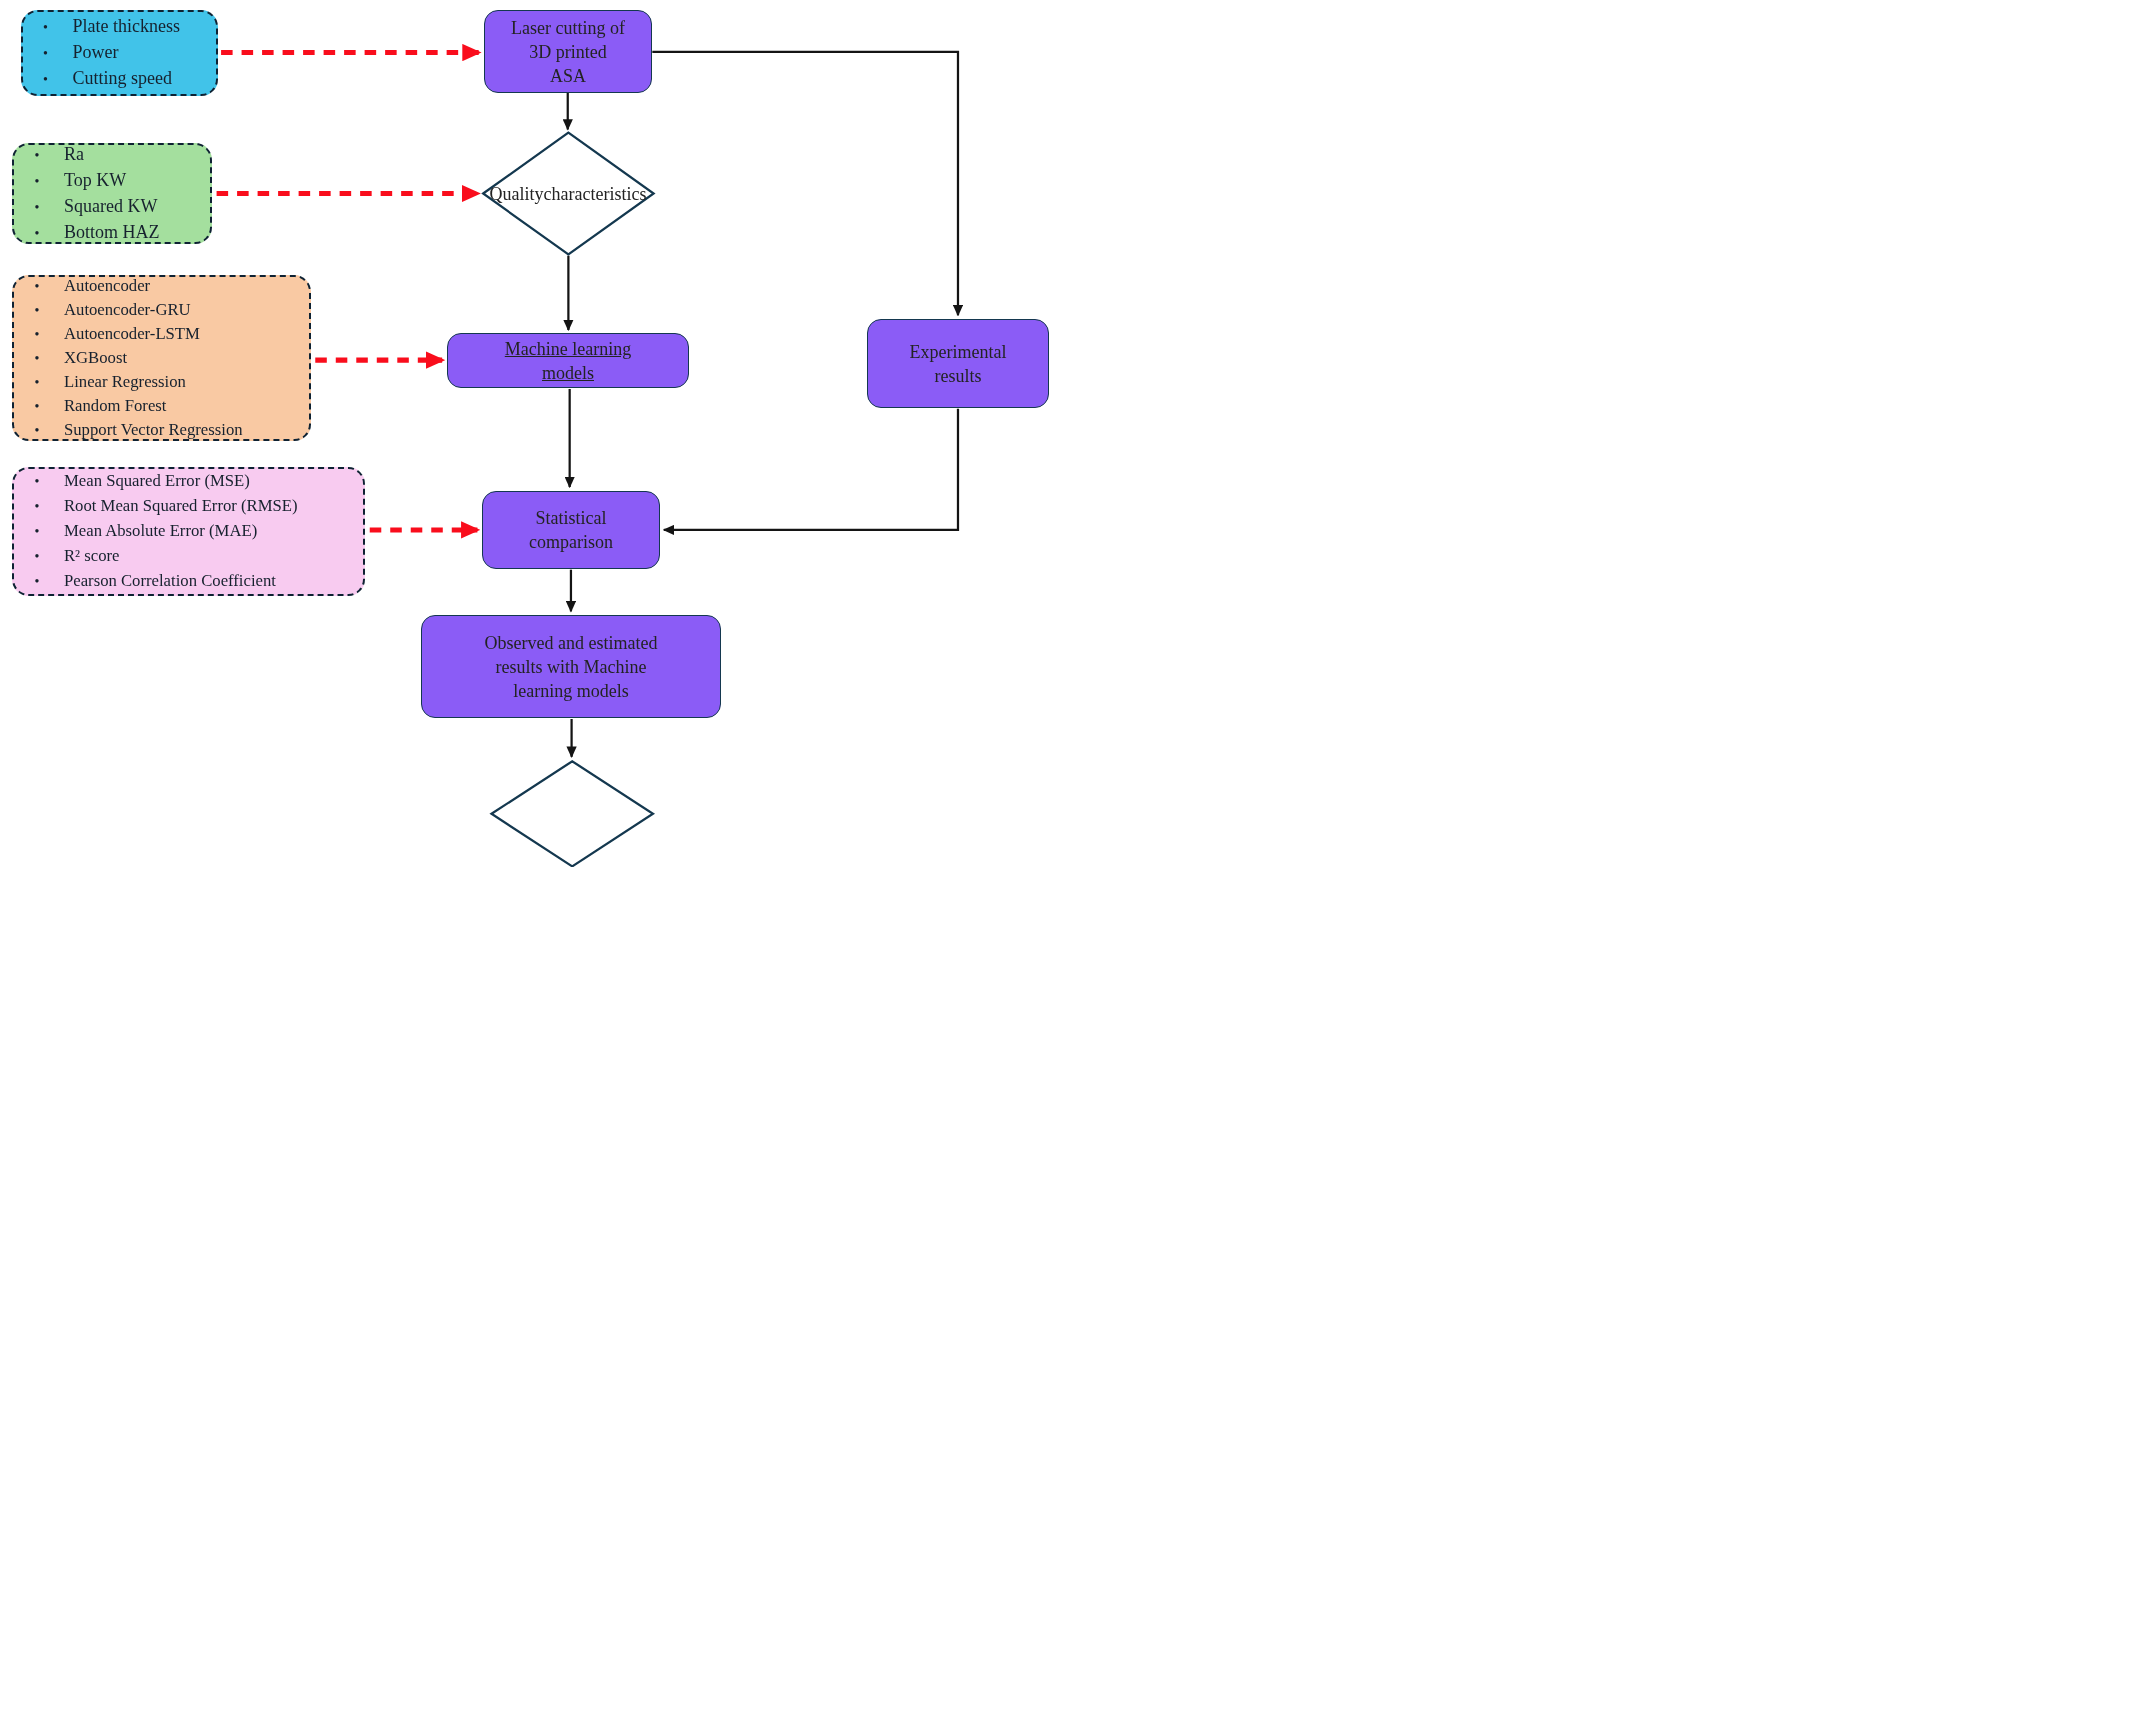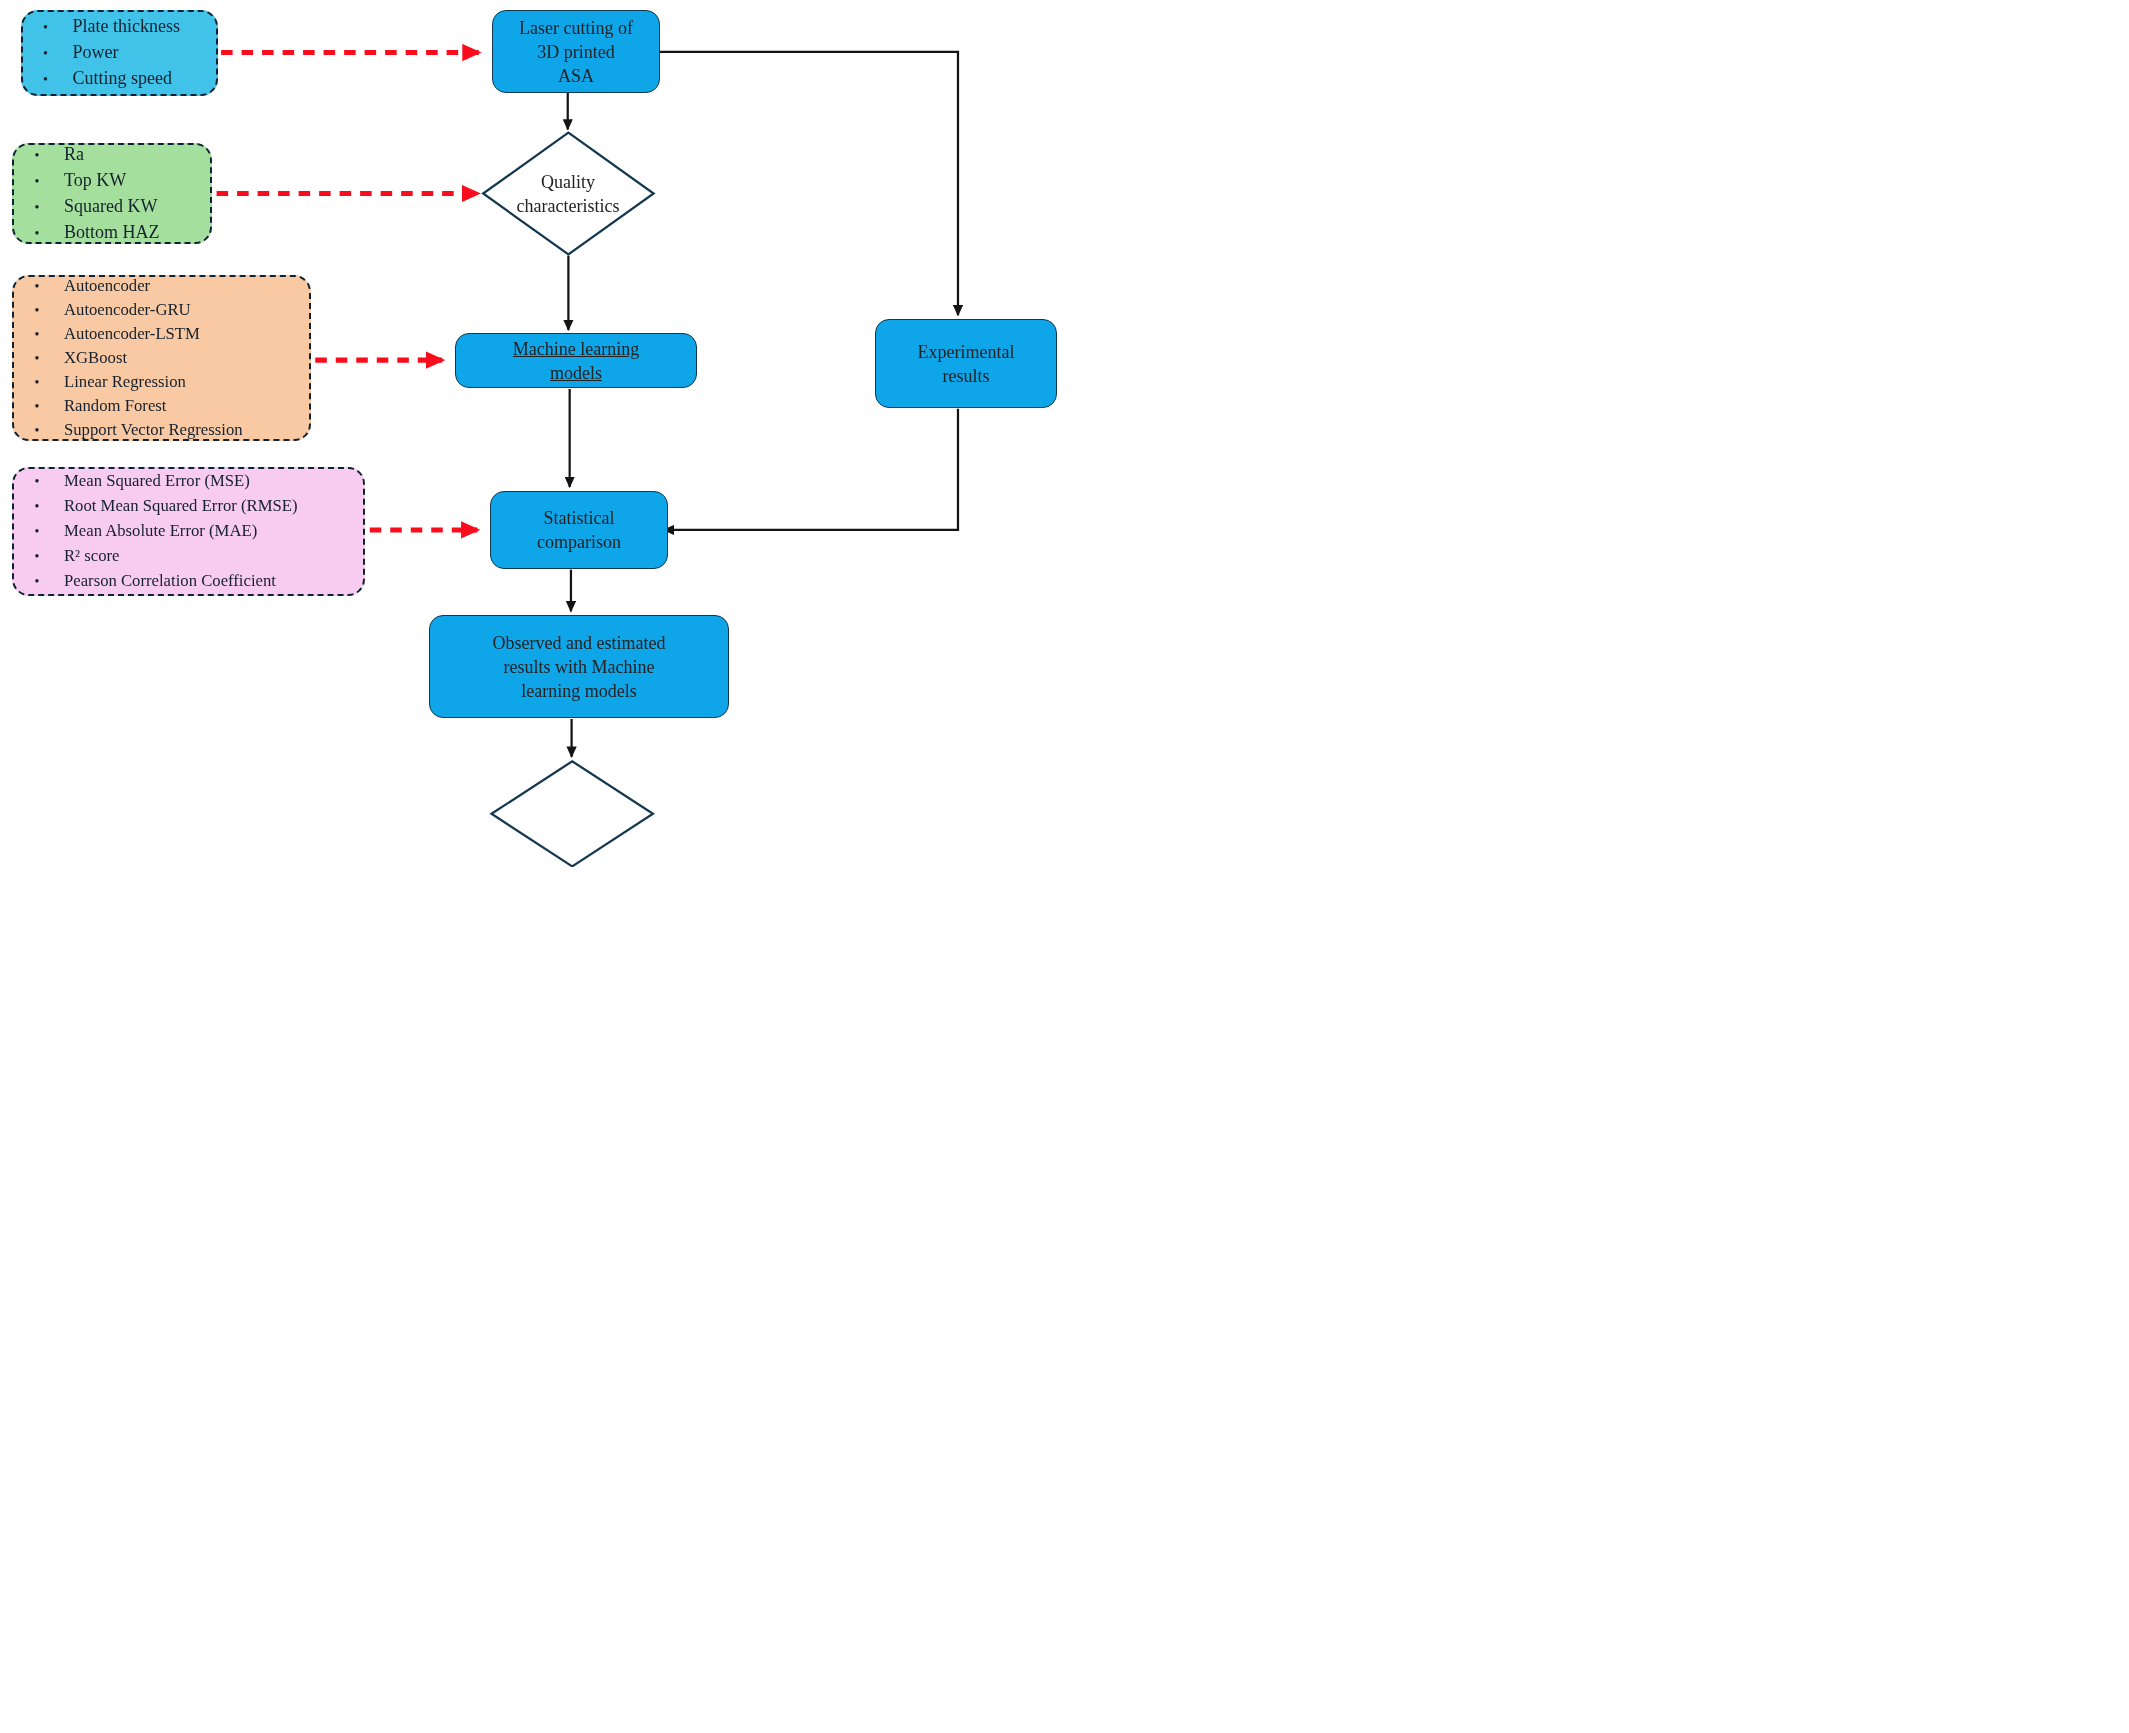--- a/index.html
+++ b/index.html
@@ -55,38 +55,37 @@
   .box-quality li  { font-size: 18px; line-height: 24px; }
   .box-models li   { font-size: 16.7px; line-height: 23px; }
   .box-metrics li  { font-size: 16.7px; line-height: 24px; }
 
   .node {
     position: absolute;
     z-index: 2;
     border: 1.9px solid #14384f;
     border-radius: 14px;
     box-sizing: border-box;
-    background: #0ea5e9;
+    background: #8b5cf6;
     display: flex;
     flex-direction: column;
     align-items: center;
     justify-content: center;
     text-align: center;
     color: #232323;
     font-size: 18px;
     line-height: 24px;
-    margin-left: 8px;
   }
   .node span { display: block; }
 
   .diamond-label {
     position: absolute;
     z-index: 3;
     display: flex;
-    flex-direction: column;
+    flex-direction: row;
     align-items: center;
     justify-content: center;
     text-align: center;
     color: #232323;
     font-size: 18px;
     line-height: 24px;
     pointer-events: none;
   }
   .diamond-label span { display: block; }
 </style>

